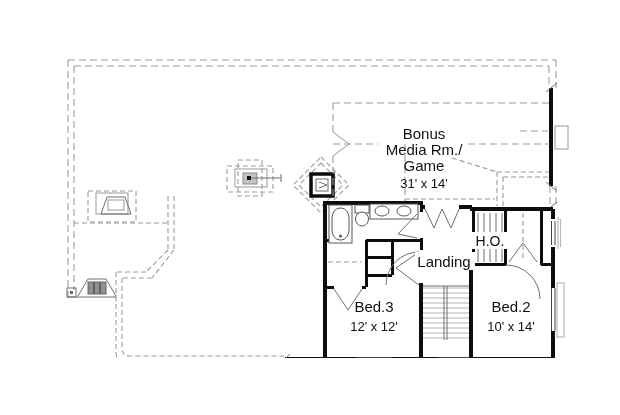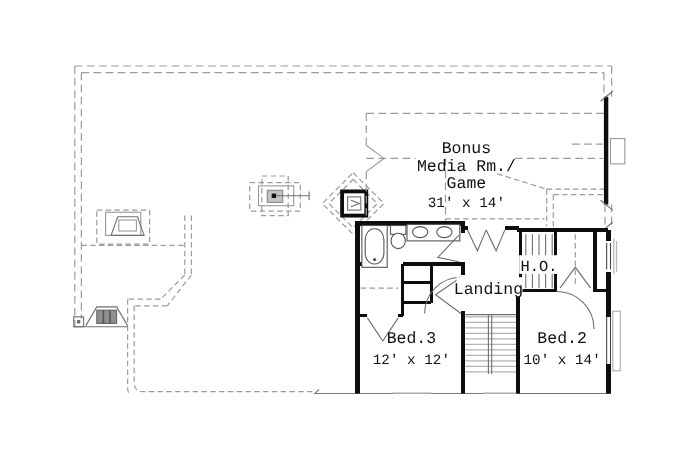--- a/index.html
+++ b/index.html
@@ -2,21 +2,21 @@
 <html style="--background: #ffffff; --wall: #0d0d0d; --dashed: #9b9b9b; --thin: #6f6f6f; --tread: #b4b4b4; --seat: #8f8f8f; --text: #111111;"><head>
 <meta charset="utf-8">
 <style>
   :root{
     --background:#ffffff; --wall:#0d0d0d; --dashed:#9b9b9b; --thin:#6f6f6f;
     --tread:#b4b4b4; --seat:#8f8f8f; --text:#111111;
   }
   html,body{margin:0;padding:0;background:#fff;}
   .canvas{
     width:620px;height:358px;background:var(--background);
-    font-family:Liberation Mono, monospace;
+    font-family:Liberation Sans, sans-serif;
     position:relative;overflow:hidden;border-radius:13px;
   }
   svg{display:block;}
   .dash{stroke:var(--dashed);stroke-width:1.1;fill:none;stroke-dasharray:7 4;}
   .dash2{stroke:var(--dashed);stroke-width:1.1;fill:none;stroke-dasharray:5 3;}
   .wall{stroke:var(--wall);stroke-width:4;fill:none;stroke-linecap:butt;}
   .wallmid{stroke:var(--wall);stroke-width:3;fill:none;}
   .thin{stroke:var(--thin);stroke-width:1;fill:none;}
   .thin2{stroke:#999;stroke-width:1;fill:none;}
   .tread{stroke:var(--tread);stroke-width:1.2;fill:none;}

